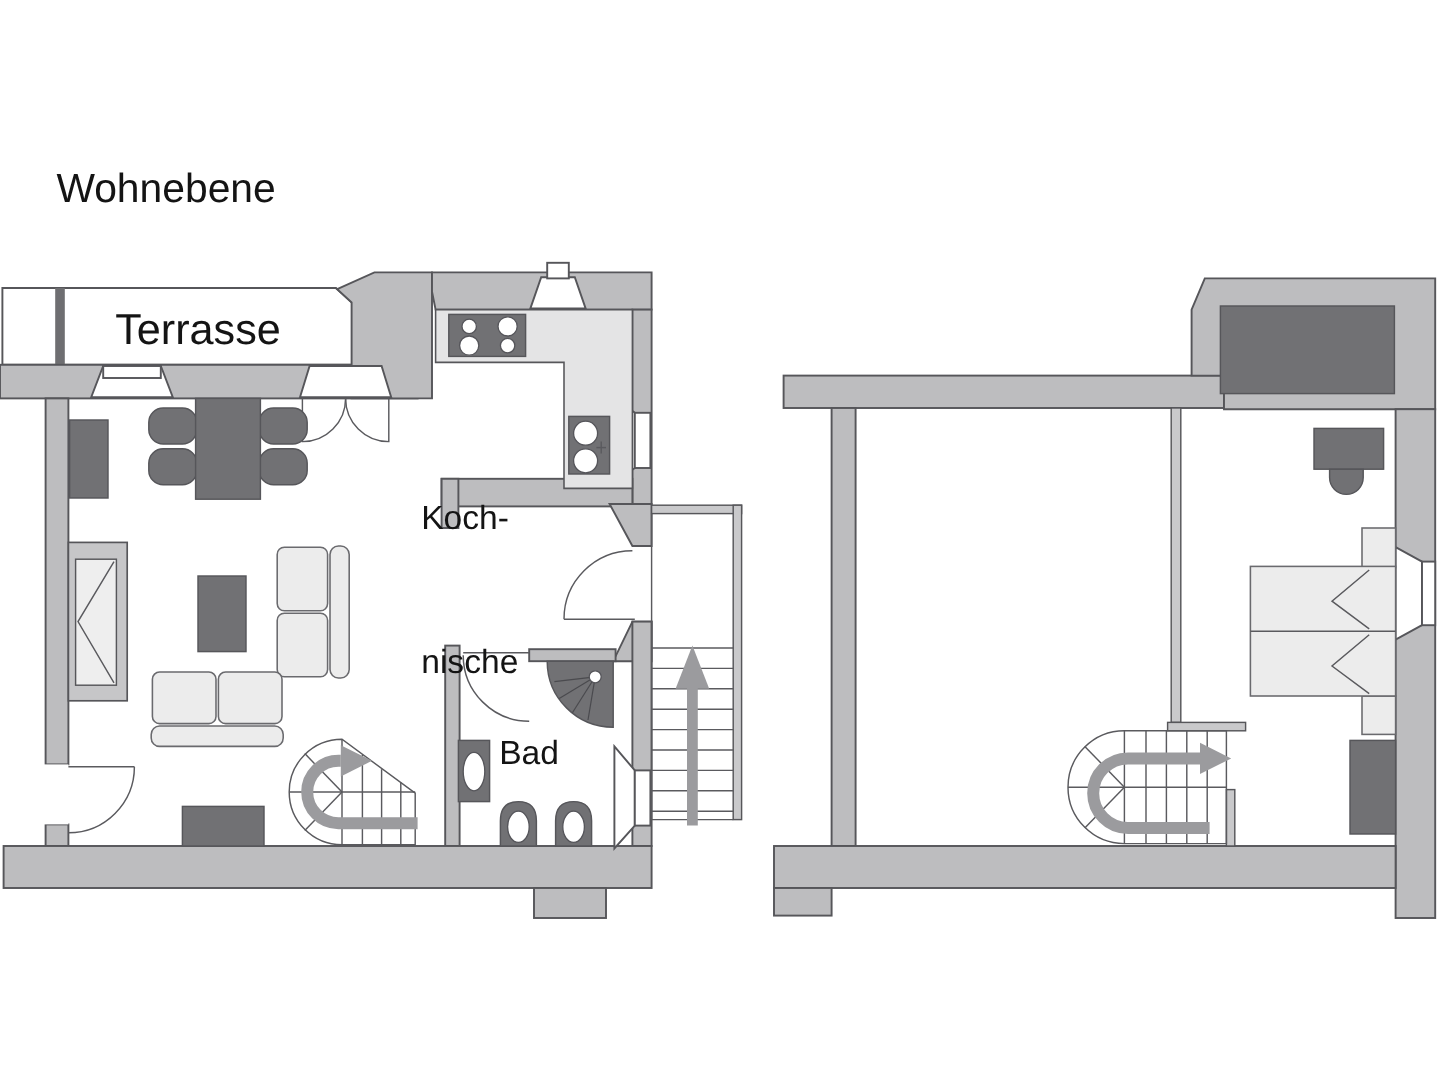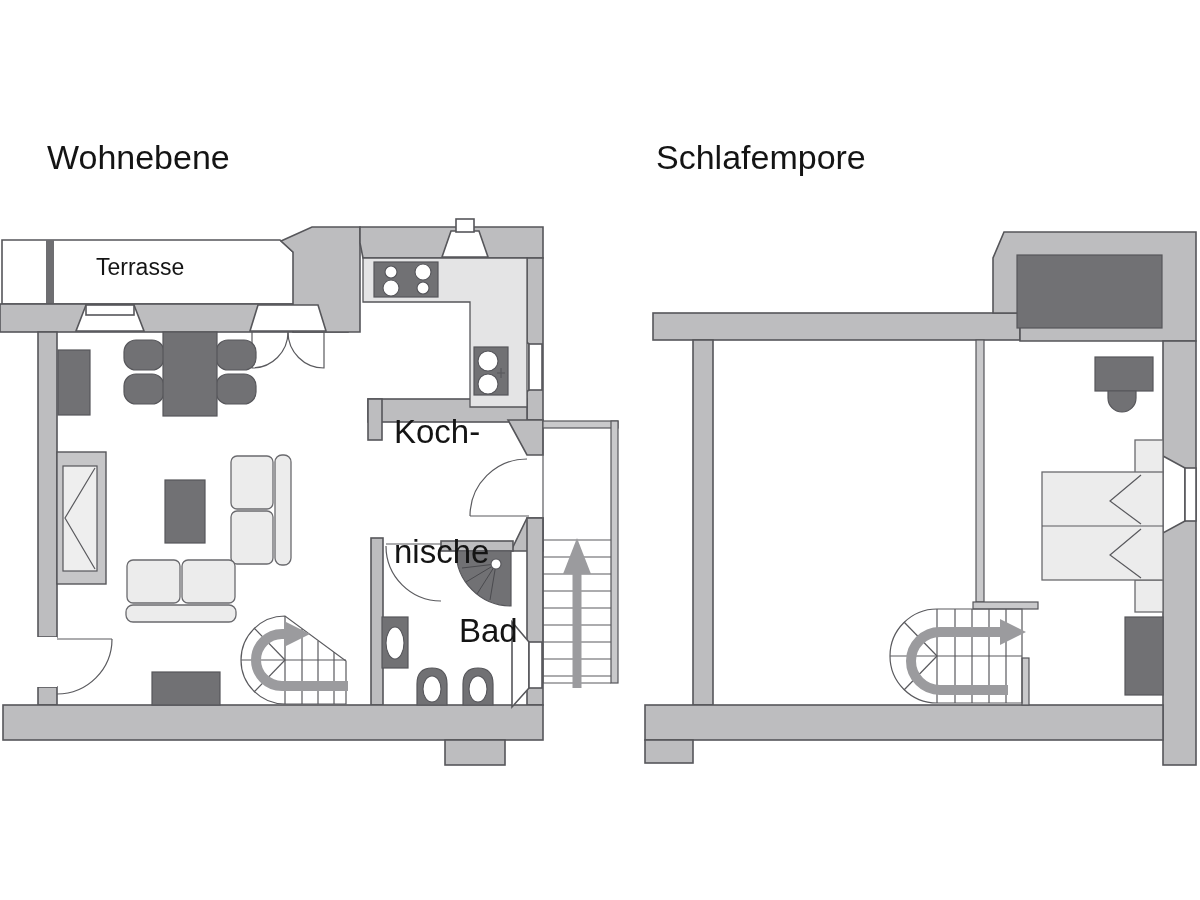--- a/index.html
+++ b/index.html
@@ -6,22 +6,22 @@
     --background:#ffffff; --wall-fill:#bdbdbf; --wall-stroke:#56565a;
     --dark-furniture:#717174; --light-furniture:#ececec; --counter:#e4e4e5;
     --thin-wall:#c9c9cb; --arrow:#9b9b9e; --stair-line:#5a5a5e; --text:#141414;
   }
   html,body{margin:0;padding:0;background:#fff;}
   .stage{position:relative;width:1200px;height:900px;background:var(--background);
          font-family:"Liberation Sans", sans-serif;overflow:hidden;}
   .plan-svg{position:absolute;left:0;top:0;}
   .label{position:absolute;color:var(--text);white-space:pre;}
   .title{font-size:34px;}
-  .room{font-size:33px;margin-left:43px;}
-  .terr{font-size:23px;}
+  .room{font-size:28px;}
+  .terr{font-size:36px;}
   .koch{line-height:40px;}
   svg .wall{fill:var(--wall-fill);stroke:var(--wall-stroke);stroke-width:1.6;}
   svg .thin{fill:var(--thin-wall);stroke:var(--wall-stroke);stroke-width:1.2;}
   svg .white{fill:#ffffff;stroke:var(--wall-stroke);stroke-width:1.6;}
   svg .dark{fill:var(--dark-furniture);stroke:var(--wall-stroke);stroke-width:1.2;}
   svg .light{fill:var(--light-furniture);stroke:#6a6a6e;stroke-width:1.3;}
   svg .counter{fill:var(--counter);stroke:var(--wall-stroke);stroke-width:1.3;}
   svg .line{stroke:var(--stair-line);stroke-width:1.2;fill:none;}
   svg .arrow{stroke:var(--arrow);stroke-width:10;fill:none;}
   svg .ahead{fill:var(--arrow);stroke:none;}
@@ -238,20 +238,19 @@
         <line class="line" x1="972" y1="609" x2="972" y2="703"></line>
         <line class="line" x1="989" y1="609" x2="989" y2="703"></line>
         <line class="line" x1="1006" y1="609" x2="1006" y2="703"></line>
         <path class="arrow" d="M1008,690 L940,690 A29,29 0 1 1 940,632 L1000,632"></path>
         <polygon class="ahead" points="1000,619 1026,632 1000,645"></polygon>
       </g>
     </g>
   </svg>
 
   <div class="label title" style="left:47px;top:138px;">Wohnebene</div>
-  <div class="label title" style="left:656px;top:138px;">Schlafempore</div>
   <div class="label terr" style="left:96px;top:254px;">Terrasse</div>
   <div class="label room koch" style="left:351px;top:332px;">
     <div>Koch-</div>
     <div>nische</div>
   </div>
   <div class="label room" style="left:416px;top:612px;">Bad</div>
 </div>
 
 </body></html>

